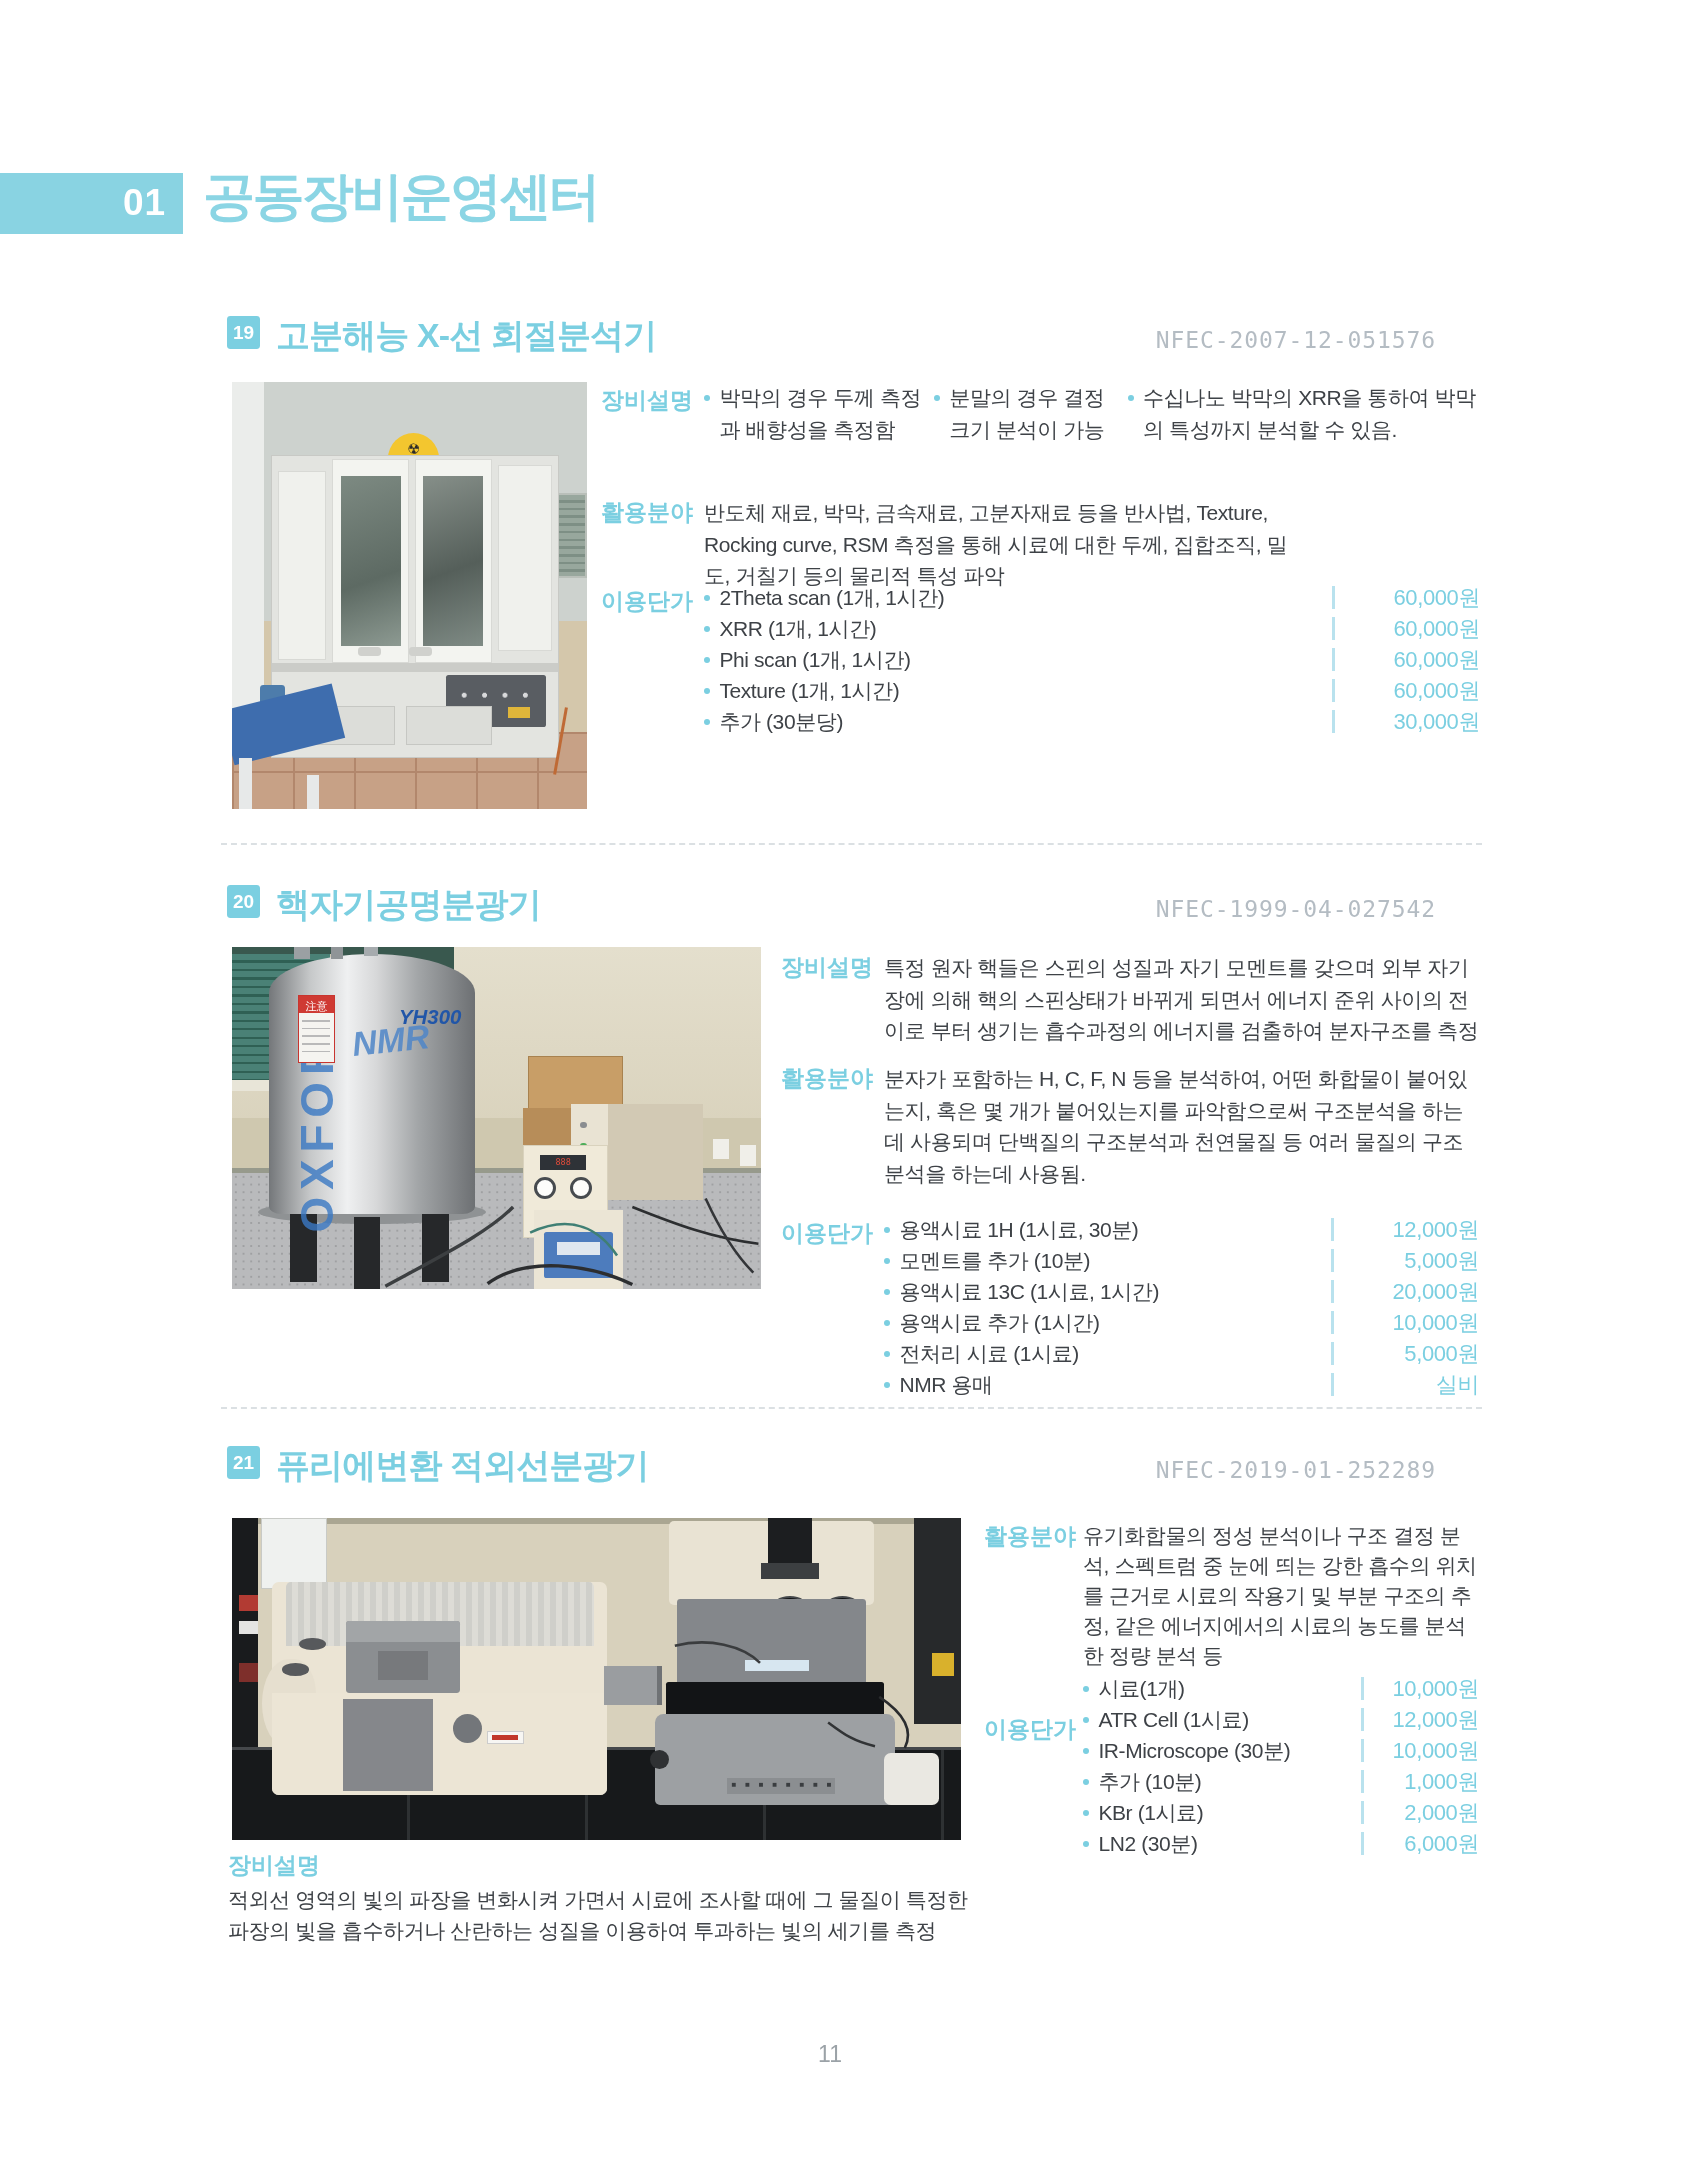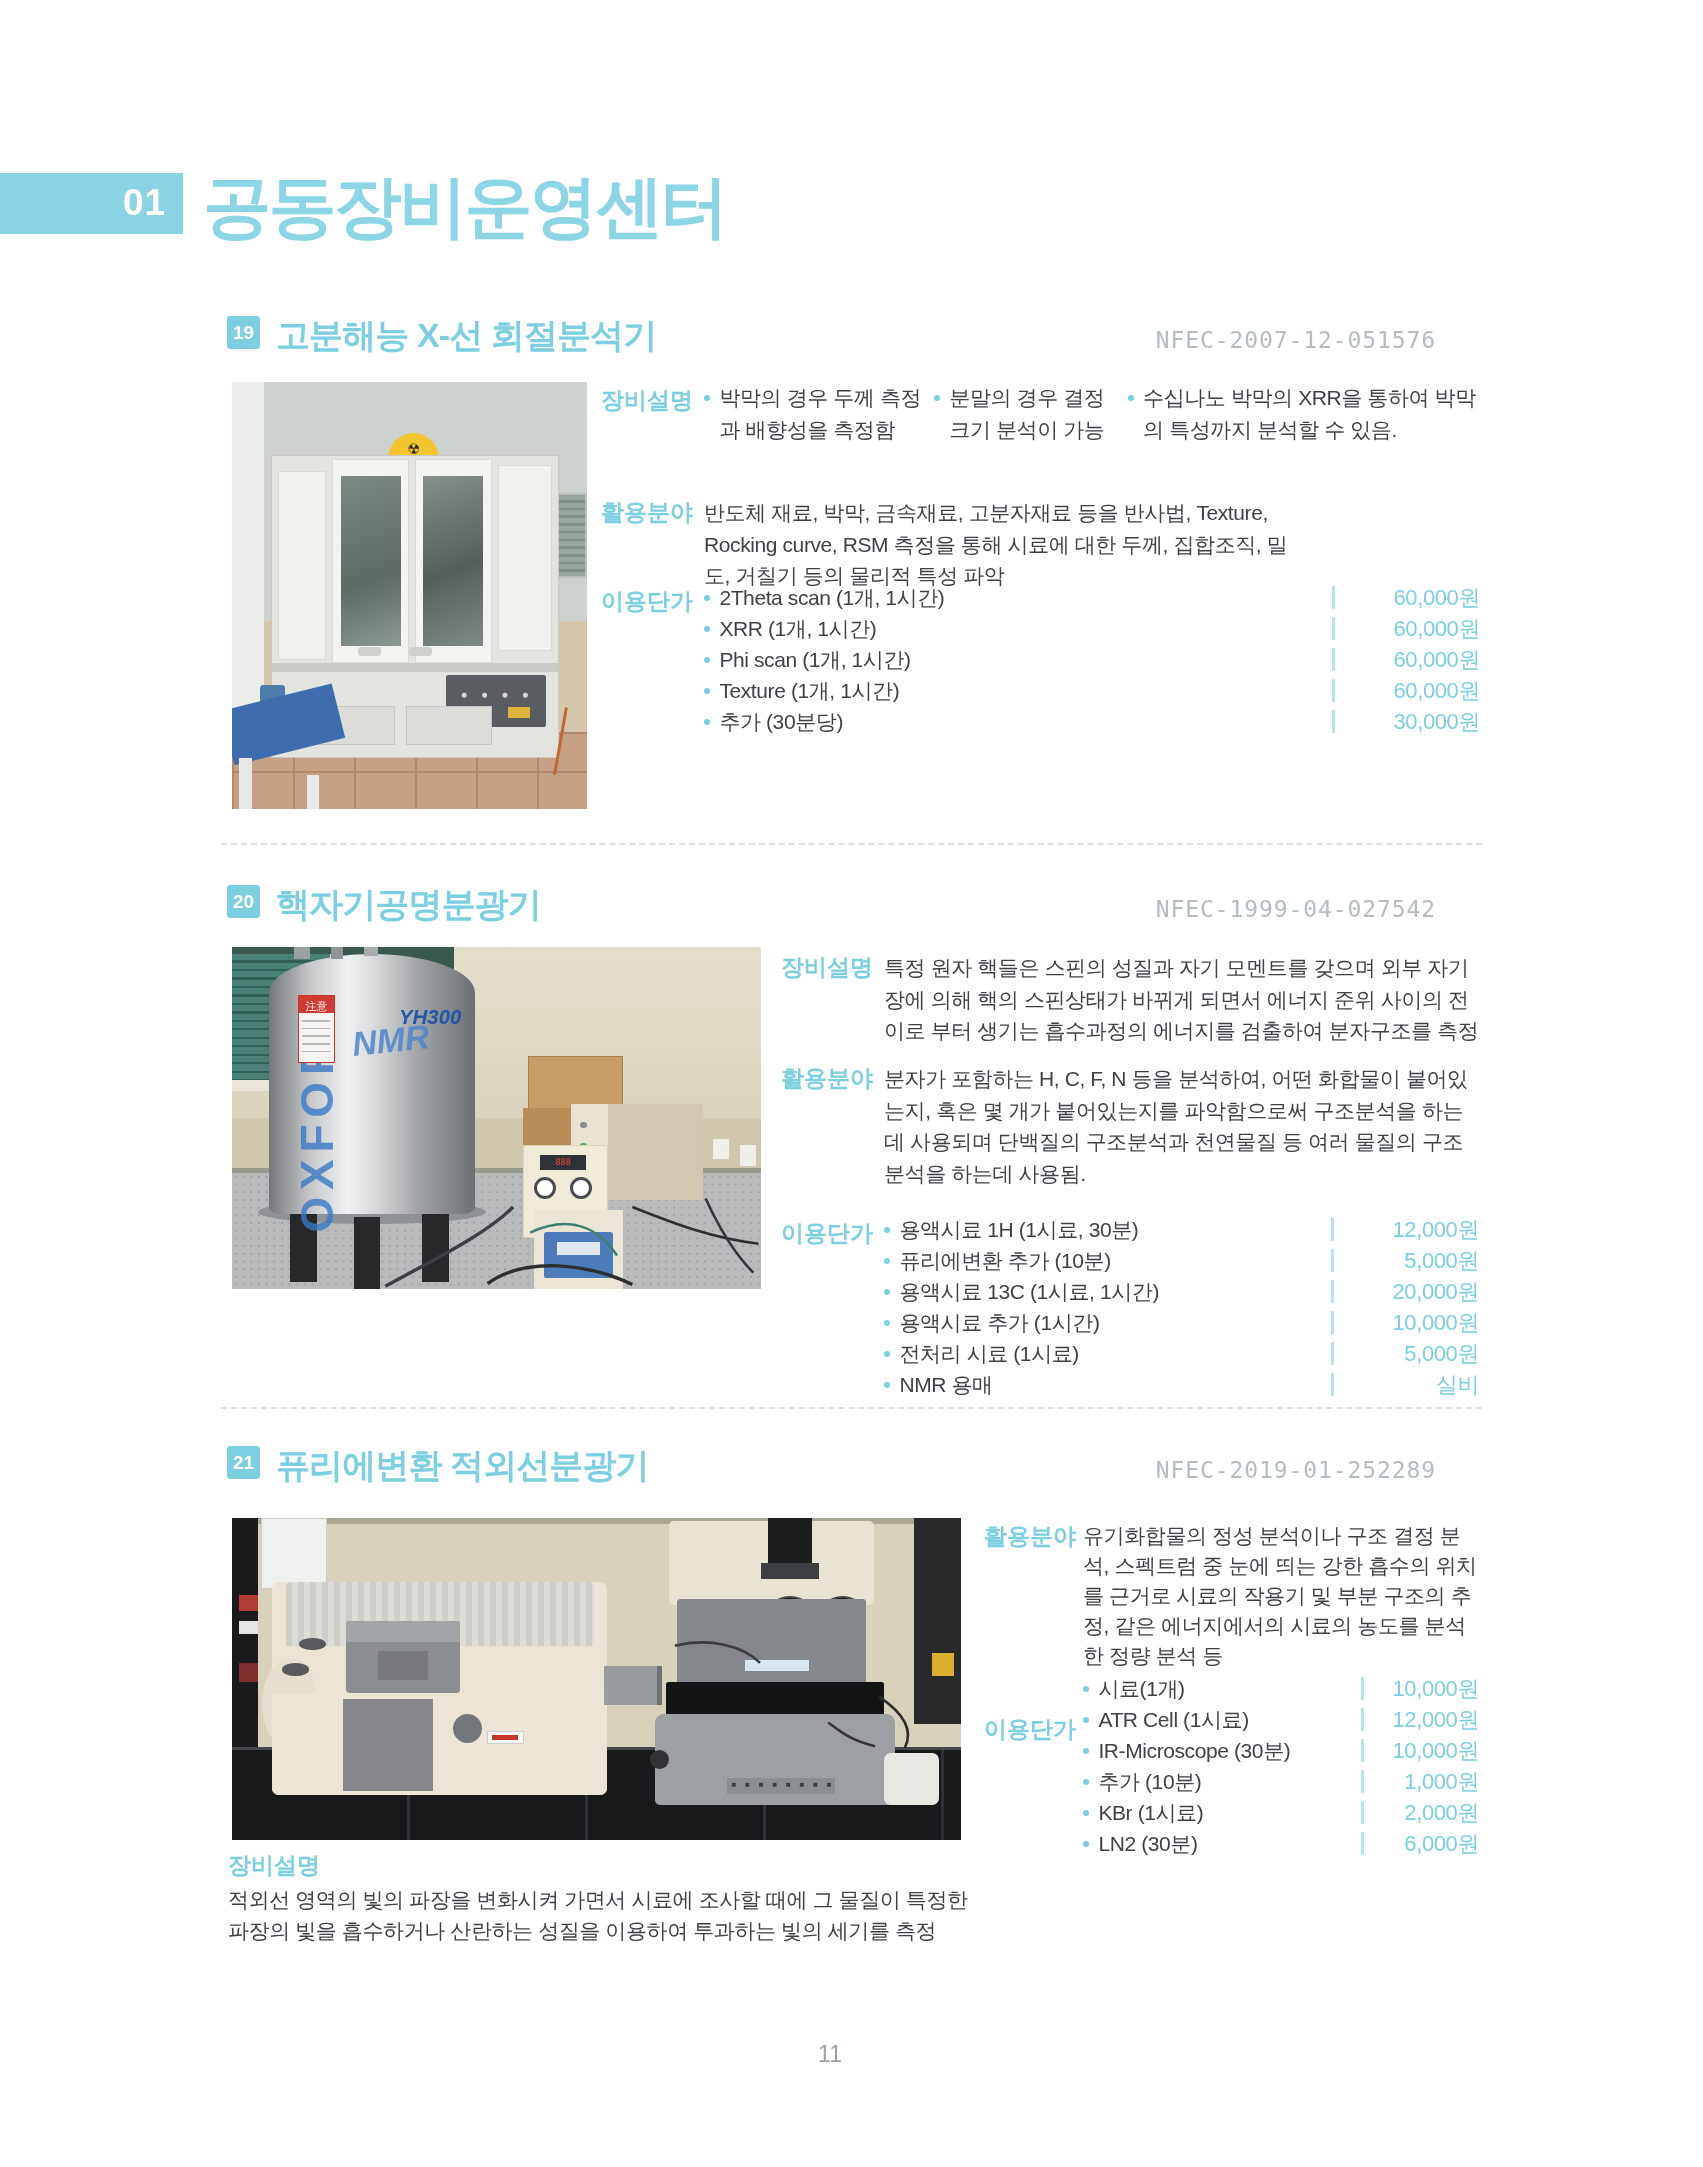--- a/index.html
+++ b/index.html
@@ -8,21 +8,21 @@
     --ink:#3e4247;
     --nfec:#b4bcc3;
   }
   *{box-sizing:border-box;margin:0;padding:0}
   body{background:#ffffff;font-family:"Liberation Sans",sans-serif;}
   .page{position:relative;width:1660px;height:2168px;background:#fff;overflow:hidden;}
 
   
   .chapter-bar{position:absolute;left:0;top:173px;width:183px;height:61px;background:var(--accent);}
   .chapter-num{position:absolute;right:17px;top:8.5px;color:#fff;font-size:37px;font-weight:700;letter-spacing:0.9px;}
-  .chapter-title{position:absolute;left:203px;top:162px;font-size:68px;font-weight:800;color:#8bd5e4;letter-spacing:-2.6px;white-space:nowrap;}
+  .chapter-title{position:absolute;left:203px;top:162px;font-size:52px;font-weight:800;color:#8bd5e4;letter-spacing:-2.6px;white-space:nowrap;}
 
   
   .badge{position:absolute;width:33px;height:33px;background:var(--accent2);border-radius:3.4px;color:#fff;font-size:19px;font-weight:700;display:flex;align-items:center;justify-content:center;}
   .sec-title{position:absolute;font-size:34px;font-weight:800;color:var(--accent2);letter-spacing:-0.9px;white-space:nowrap;}
   .nfec{position:absolute;right:224px;font-family:"DejaVu Sans Mono",monospace;font-size:23px;color:var(--nfec);letter-spacing:0.9px;white-space:nowrap;}
 
   .lbl{position:absolute;color:var(--accent2);font-size:23px;font-weight:700;white-space:nowrap;}
   .para{position:absolute;color:var(--ink);font-size:21px;line-height:31.5px;letter-spacing:-0.4px;}
   .bullets{position:absolute;display:flex;flex-direction:row;}
   .brow{display:flex;align-items:flex-start;line-height:31.5px;color:var(--ink);font-size:21px;letter-spacing:-0.4px;}
@@ -207,21 +207,21 @@
   <span class="lbl" style="left:781px;top:1218px;">이용단가</span>
   <div class="prices" style="left:884px;top:1214px;width:595px;justify-content:center;">
     <div class="prow">
         <span class="dot"></span>
         <span class="pname">용액시료 1H (1시료, 30분)</span>
         <span class="pbar"></span>
         <span class="pval">12,000원</span>
       </div>
     <div class="prow">
         <span class="dot"></span>
-        <span class="pname">퓨리에변환 추가 (10분)</span>
+        <span class="pname">모멘트를 추가 (10분)</span>
         <span class="pbar"></span>
         <span class="pval">5,000원</span>
       </div>
     <div class="prow">
         <span class="dot"></span>
         <span class="pname">용액시료 13C (1시료, 1시간)</span>
         <span class="pbar"></span>
         <span class="pval">20,000원</span>
       </div>
     <div class="prow">

